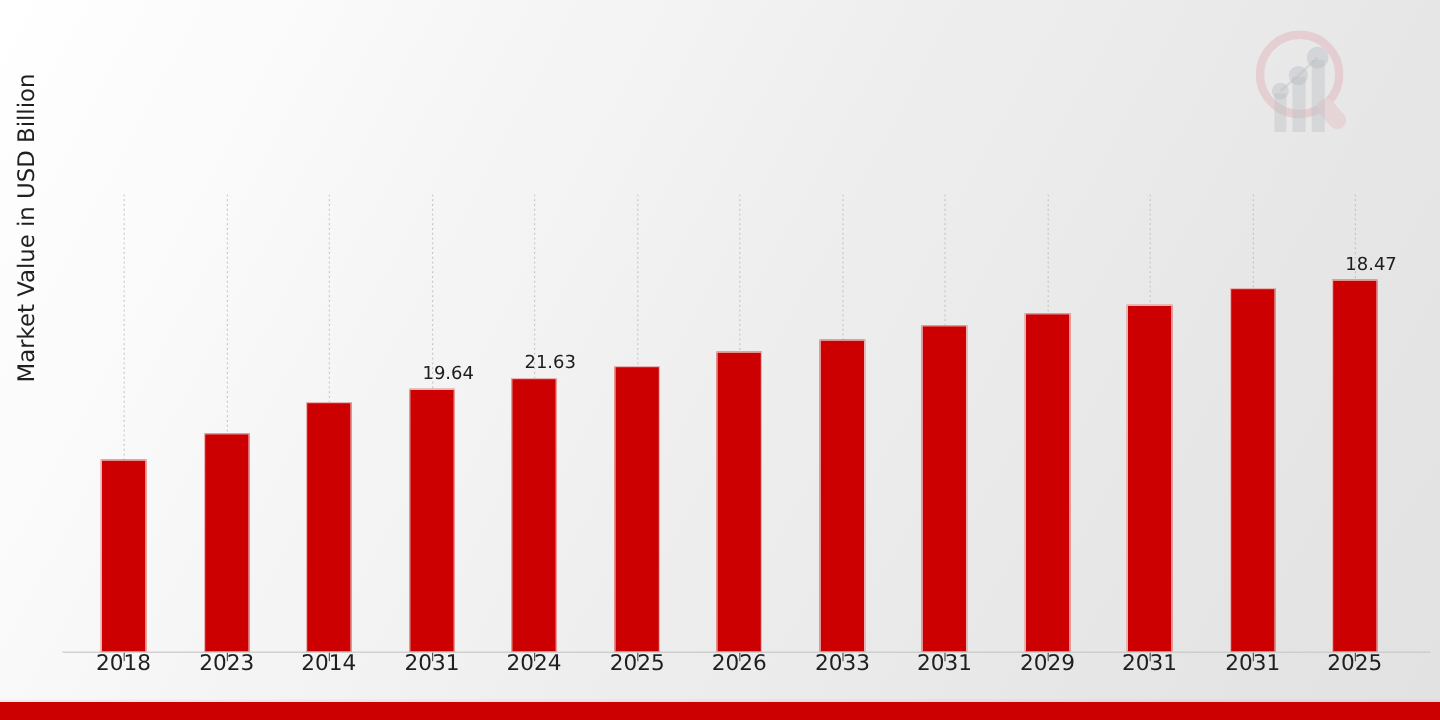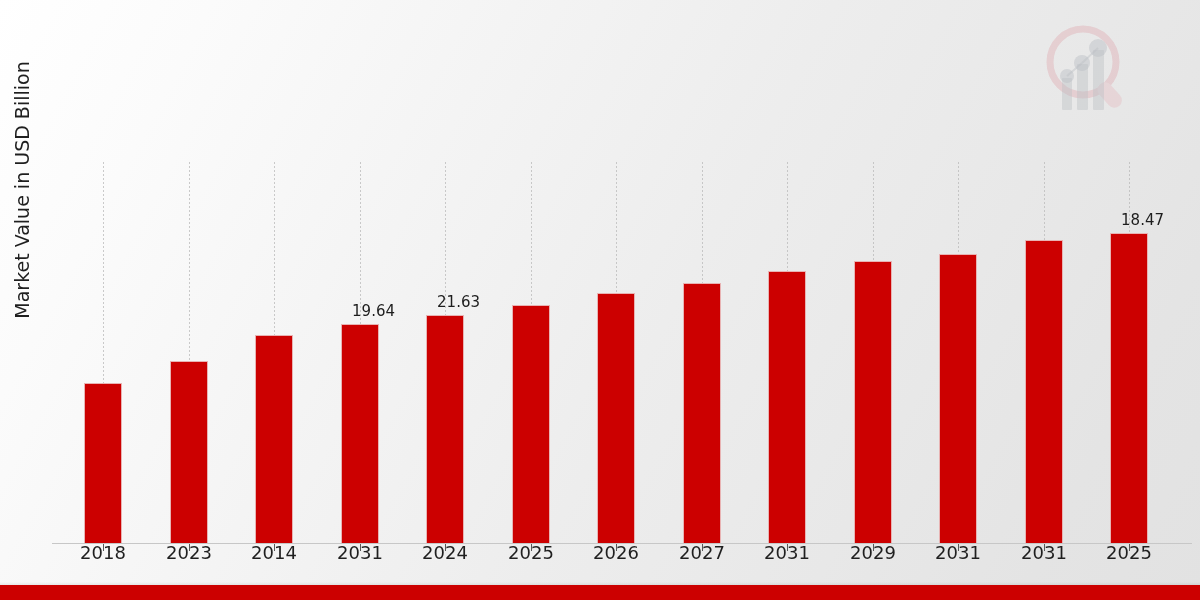--- a/index.html
+++ b/index.html
@@ -227,21 +227,21 @@
         <div class="tick-label" style="left: 187px;">2014</div>
         <div class="tick-mark" style="left: 308px;"></div>
         <div class="tick-label" style="left: 273px;">2031</div>
         <div class="tick-mark" style="left: 393px;"></div>
         <div class="tick-label" style="left: 358px;">2024</div>
         <div class="tick-mark" style="left: 479px;"></div>
         <div class="tick-label" style="left: 444px;">2025</div>
         <div class="tick-mark" style="left: 564px;"></div>
         <div class="tick-label" style="left: 529px;">2026</div>
         <div class="tick-mark" style="left: 650px;"></div>
-        <div class="tick-label" style="left: 615px;">2027</div>
+        <div class="tick-label" style="left: 615px;">2033</div>
         <div class="tick-mark" style="left: 735px;"></div>
         <div class="tick-label" style="left: 700px;">2031</div>
         <div class="tick-mark" style="left: 821px;"></div>
         <div class="tick-label" style="left: 786px;">2029</div>
         <div class="tick-mark" style="left: 906px;"></div>
         <div class="tick-label" style="left: 871px;">2031</div>
         <div class="tick-mark" style="left: 992px;"></div>
         <div class="tick-label" style="left: 957px;">2031</div>
         <div class="tick-mark" style="left: 1077px;"></div>
         <div class="tick-label" style="left: 1042px;">2025</div>

